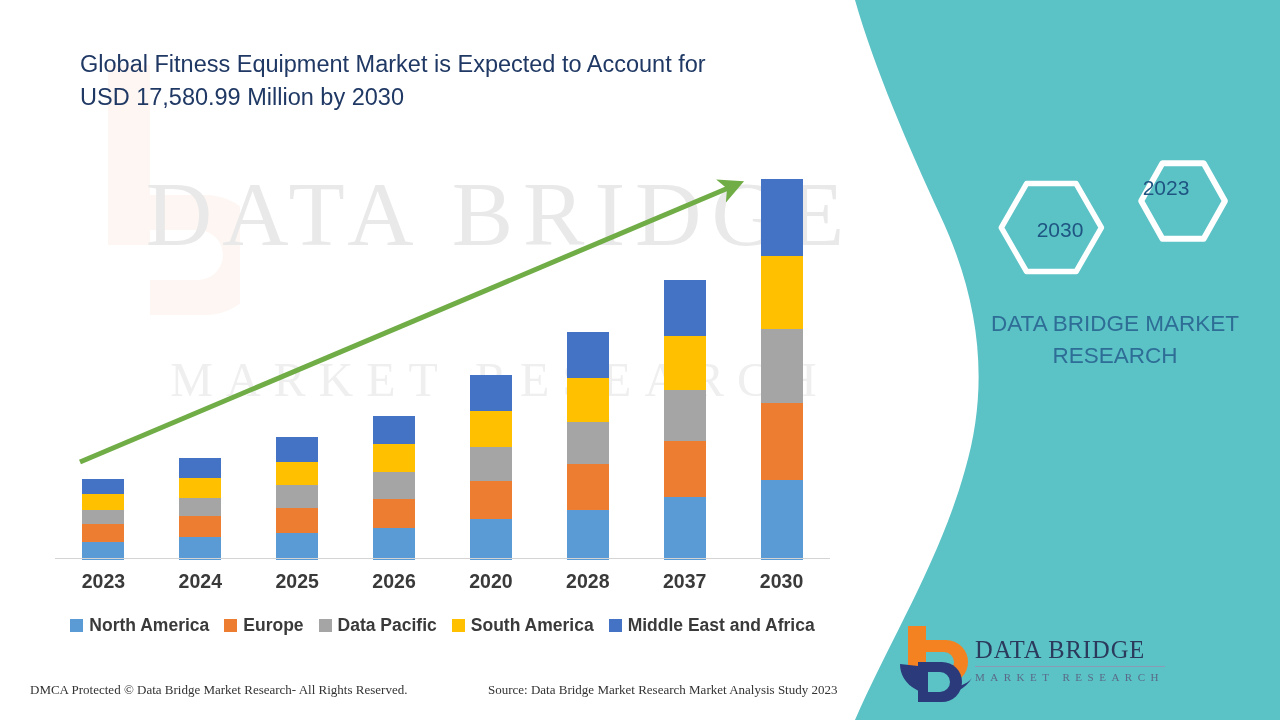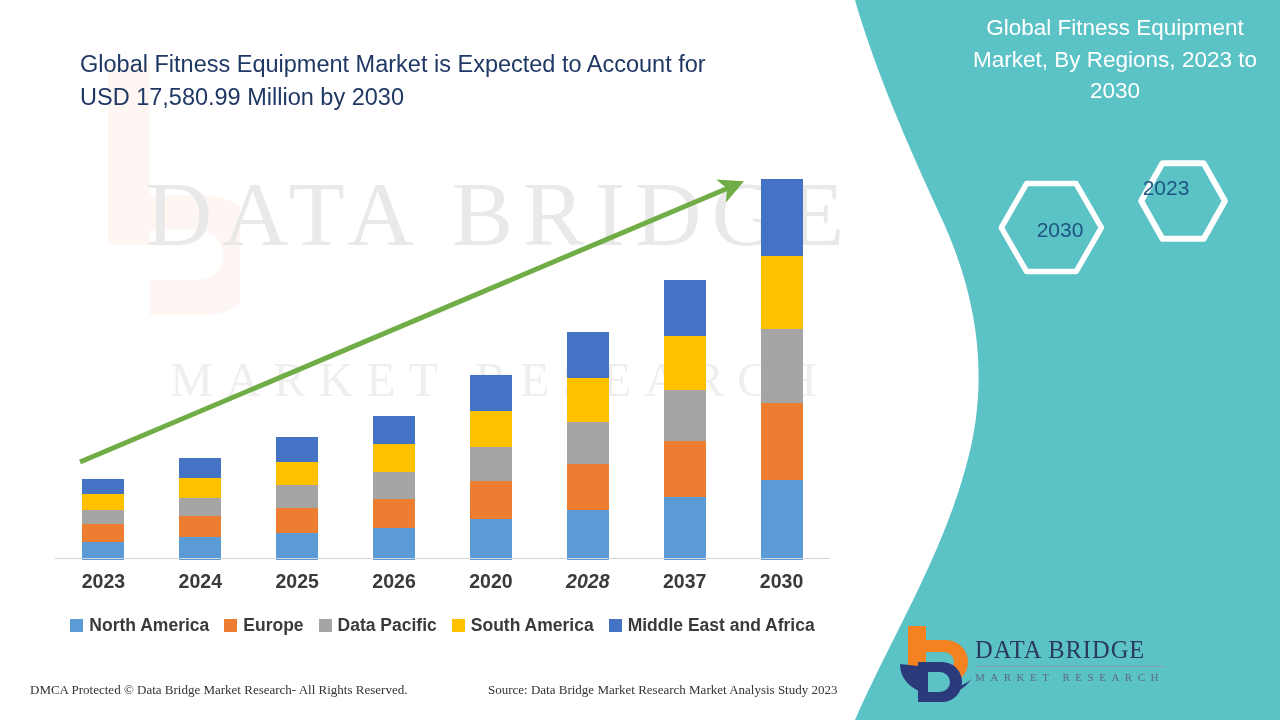--- a/index.html
+++ b/index.html
@@ -207,21 +207,21 @@
     </defs>
     <line id="arrow-line" x1="25" y1="312" x2="678" y2="36" stroke="#70AD47" stroke-width="5" marker-end="url(#ah)"></line>
   </svg>
 
   <div id="x-labels">
       <div class="xlab" style="left: 18.4375px;">2023</div>
       <div class="xlab" style="left: 115.312px;">2024</div>
       <div class="xlab" style="left: 212.188px;">2025</div>
       <div class="xlab" style="left: 309.062px;">2026</div>
       <div class="xlab" style="left: 405.938px;">2020</div>
-      <div class="xlab" style="left: 502.812px; font-style: italic;">2028</div>
+      <div class="xlab" style="left: 502.812px;">2028</div>
       <div class="xlab" style="left: 599.688px;">2037</div>
       <div class="xlab" style="left: 696.562px;">2030</div>
     </div>
 
   <div id="legend">
       <div class="lg-item">
         <span class="lg-swatch" style="background: rgb(91, 155, 213);"></span>
         <span class="lg-label">North America</span>
       </div>
       <div class="lg-item">
@@ -248,31 +248,31 @@
   </div>
 </div>
 
 <svg id="teal-svg" viewBox="0 0 450 720" preserveAspectRatio="none">
   <path d="M25,0 L450,0 L450,720 L25,720 C60,640 110,560 135,470
            C160,385 150,300 110,215 C78,145 45,70 25,0 Z" fill="#5BC2C6"></path>
 </svg>
 
 <div id="right-content">
 
-  <div id="panel-title">Global Fitness Equipment Market, By Regions, 2023 to 2030</div>
 
   <div id="hex-wrap">
     <svg viewBox="0 0 310 140" width="310" height="140">
       <polygon points="170,10 205,10 223,42 205,74 170,74 152,42" fill="none" stroke="#ffffff" stroke-width="5" stroke-linejoin="round" transform="translate(-10,-8) scale(1.18) translate(10,8)"></polygon>
       <polygon points="60,30 105,30 128,70 105,110 60,110 37,70" fill="none" stroke="#ffffff" stroke-width="5" stroke-linejoin="round" transform="translate(-6,-6) scale(1.10) translate(6,6)"></polygon>
     </svg>
     <div class="hex-label" style="left:168px; top:26px; width:76px;">2023</div>
     <div class="hex-label" style="left:62px; top:68px; width:76px;">2030</div>
   </div>
 
+  <div id="brand-text">DATA BRIDGE MARKET RESEARCH</div>
 
   <div id="logo">
     <svg viewBox="0 0 300 90" width="300" height="90">
       <path d="M18 6 H36 V56 H18 Z" fill="#F58220"></path>
       <path d="M36 20 H56 a22 22 0 0 1 0 44 H36 Z" fill="#F58220"></path>
       <path d="M36 32 H54 a10 10 0 0 1 0 20 H36 Z" fill="#5BC2C6"></path>
       <path d="M10 44 C10 78 66 86 82 58 C70 74 26 70 28 46 Z" fill="#2b3a7a"></path>
       <path d="M28 42 H52 a20 20 0 0 1 0 40 H28 Z" fill="#2b3a7a"></path>
       <path d="M38 52 H50 a10 10 0 0 1 0 20 H38 Z" fill="#5BC2C6"></path>
     </svg>

